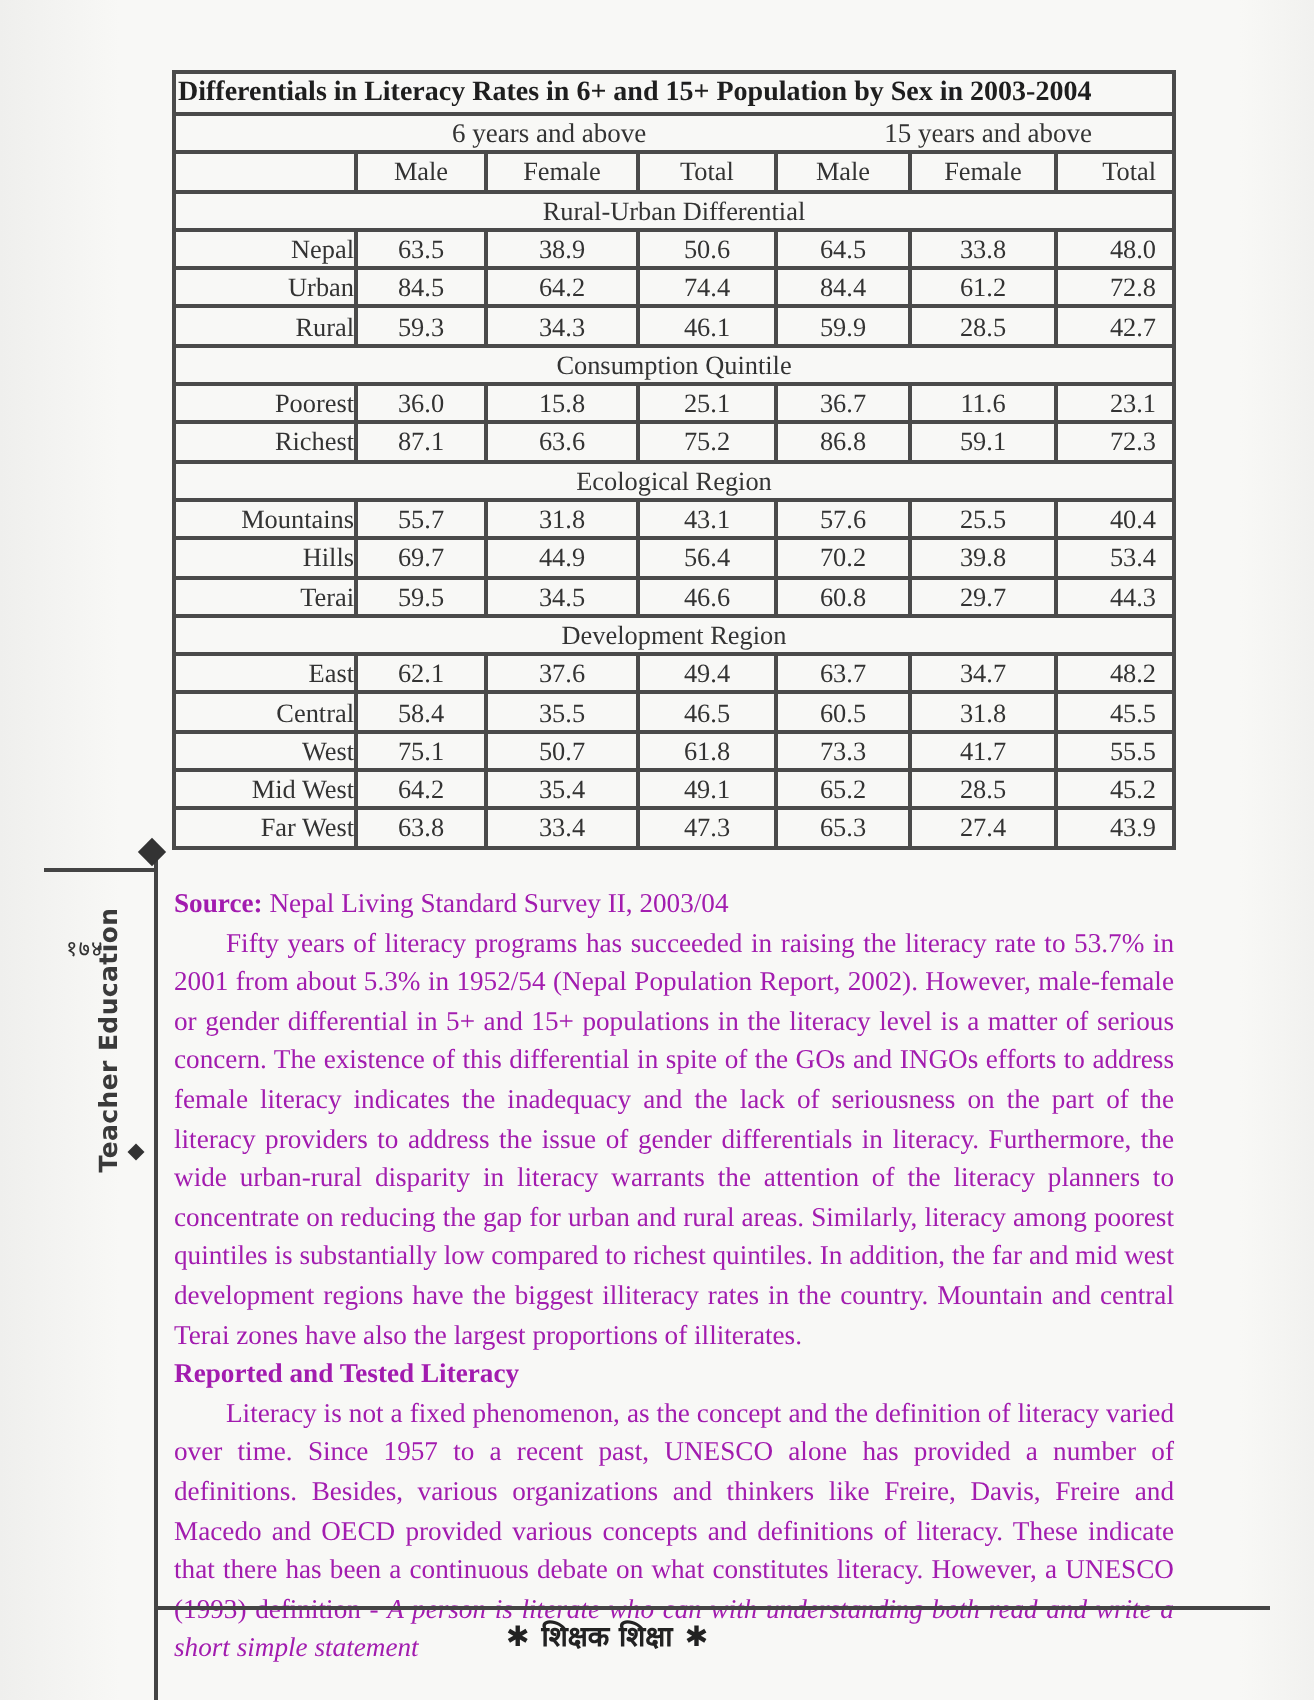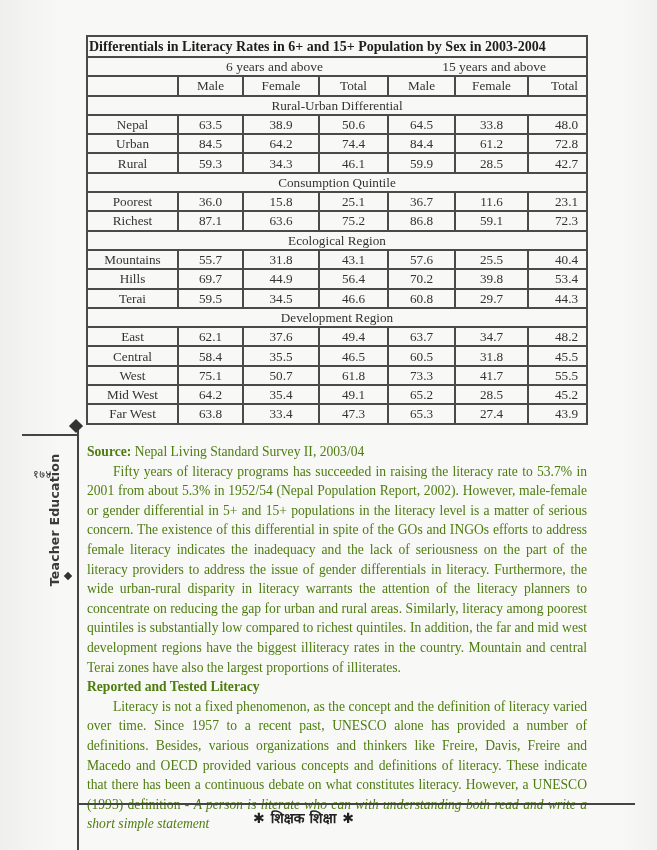--- a/index.html
+++ b/index.html
@@ -36,21 +36,21 @@
     table.lit td {
       border: 2px solid #4a4a4a;
       padding: 0;
       height: 17.3px;
       text-align: center;
       white-space: nowrap;
       overflow: hidden;
       color: #333;
     }
     table.lit td.label {
-      text-align: center;
+      text-align: right;
       padding-left: 0;
     }
     table.lit td.right {
       text-align: right;
       padding-right: 8px;
     }
     table.lit tr.title td {
       font-weight: bold;
       font-size: 14px;
       text-align: left;
@@ -129,21 +129,21 @@
     }
 
     
     .text-block {
       position: absolute;
       left: 87px;
       top: 442px;
       width: 500px;
       font-size: 13.6px;
       line-height: 19.6px;
-      color: #4d7c0f;
+      color: #a21caf;
       text-align: justify;
     }
     .text-block p {
       margin: 0;
     }
     .source {
       margin: 0;
     }
     .source b {
       font-weight: bold;

